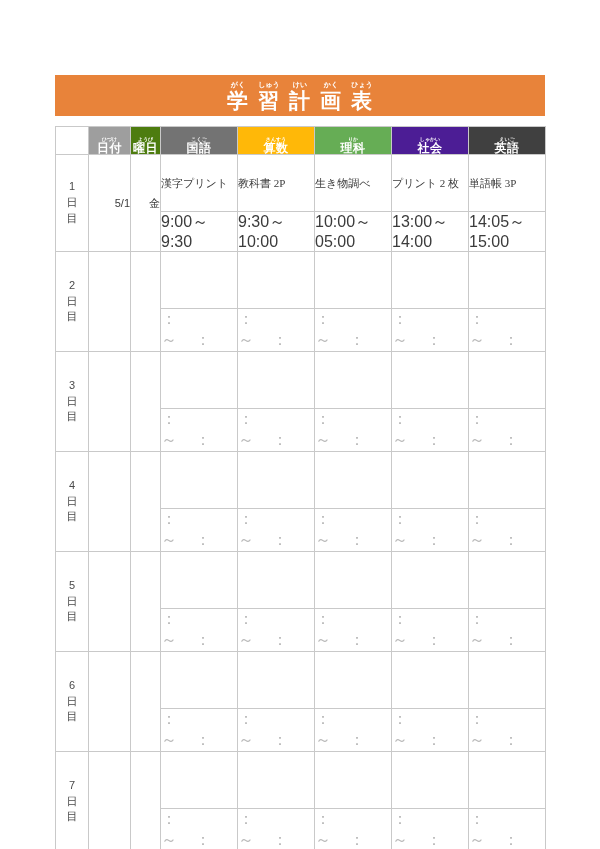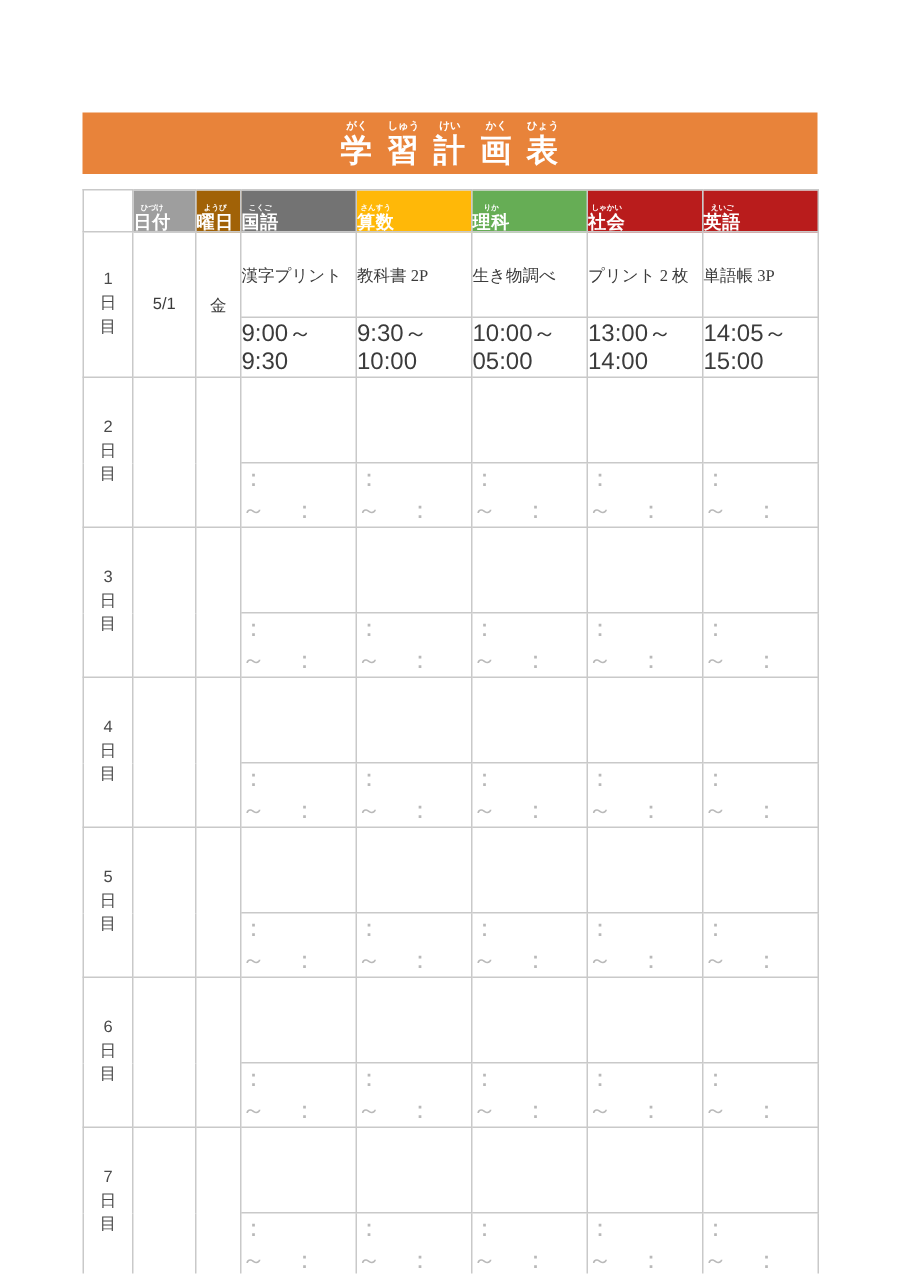--- a/index.html
+++ b/index.html
@@ -76,21 +76,21 @@
   col.c-week  { width: 30px; }
   col.c-sub   { width: 77px; }
 
   
   .hdr-blank {
     background: #ffffff;
     height: 21px;
   }
   .hdr-cell {
     height: 21px;
-    text-align: left;
+    text-align: center;
     color: #ffffff;
   }
   .hdr-ruby {
     display: inline-flex;
     flex-direction: column;
     align-items: center;
     line-height: 1;
   }
   .hdr-ruby .rt {
     font-size: 5px;
@@ -114,21 +114,21 @@
     line-height: 1.45;
   }
   .day-stack {
     display: flex;
     flex-direction: column;
     align-items: center;
     justify-content: center;
   }
 
   .date-cell, .week-cell {
-    text-align: center;
+    text-align: right;
     font-size: 11px;
     color: #3b3b3b;
   }
 
   
   .task-cell {
     height: 56px;
     padding: 8px 0 0 8px;
     font-size: 11px;
     color: #3b3b3b;
@@ -194,41 +194,41 @@
       <col class="c-sub">
       <col class="c-sub">
   </colgroup>
   <thead>
     <tr id="header-row">
         <th class="hdr-cell hdr-blank" style="background: rgb(255, 255, 255);"></th>
         <th class="hdr-cell" style="background: rgb(158, 158, 158);"><span class="hdr-ruby">
             <span class="rt">ひづけ</span>
             <span class="rb">日付</span>
           </span></th>
-        <th class="hdr-cell" style="background: #a16207; text-decoration: underline;"><span class="hdr-ruby">
+        <th class="hdr-cell" style="background: #4d7c0f; text-decoration: underline;"><span class="hdr-ruby">
             <span class="rt">ようび</span>
             <span class="rb">曜日</span>
           </span></th>
         <th class="hdr-cell" style="background: #737373;"><span class="hdr-ruby">
             <span class="rt">こくご</span>
             <span class="rb">国語</span>
           </span></th>
         <th class="hdr-cell" style="background: rgb(255, 184, 8); font-family: Liberation Serif, serif;"><span class="hdr-ruby">
             <span class="rt">さんすう</span>
             <span class="rb">算数</span>
           </span></th>
         <th class="hdr-cell" style="background: rgb(102, 173, 85);"><span class="hdr-ruby">
             <span class="rt">りか</span>
             <span class="rb">理科</span>
           </span></th>
-        <th class="hdr-cell" style="background: #b91c1c; margin-left: 24px;"><span class="hdr-ruby">
+        <th class="hdr-cell" style="background: #4c1d95; margin-left: 24px;"><span class="hdr-ruby">
             <span class="rt">しゃかい</span>
             <span class="rb">社会</span>
           </span></th>
-        <th class="hdr-cell" style="background: #b91c1c;"><span class="hdr-ruby">
+        <th class="hdr-cell" style="background: #404040;"><span class="hdr-ruby">
             <span class="rt">えいご</span>
             <span class="rb">英語</span>
           </span></th>
       </tr>
   </thead>
   <tbody id="table-body">
       <tr>
         <td class="day-cell" rowspan="2">
           <div class="day-stack">
             <span>1</span>

